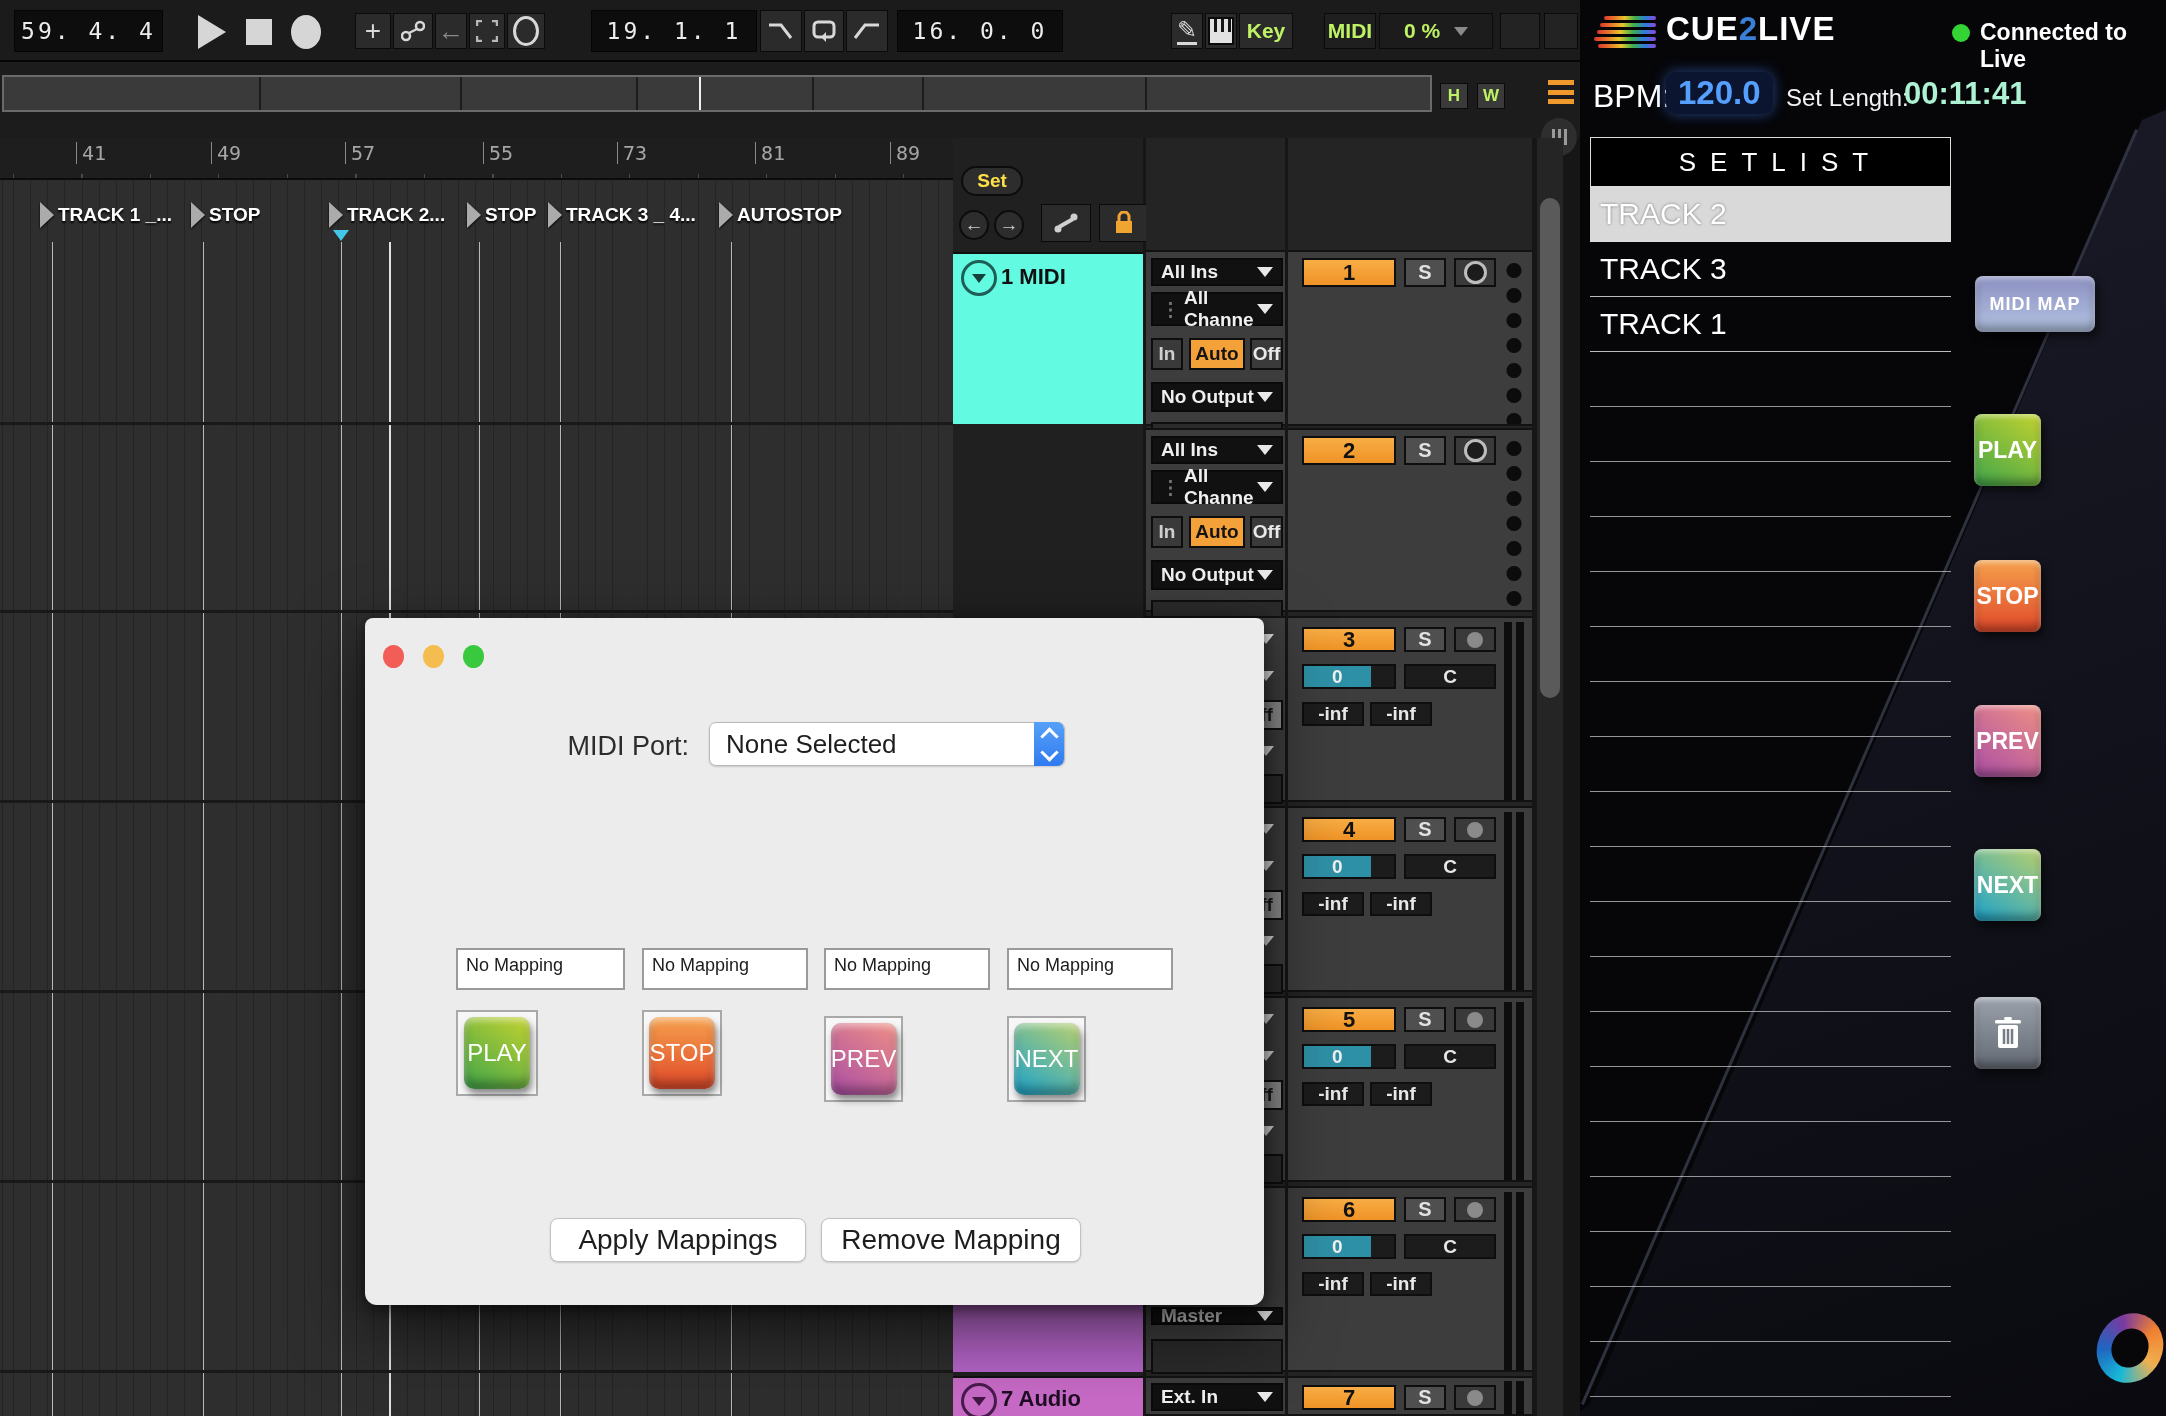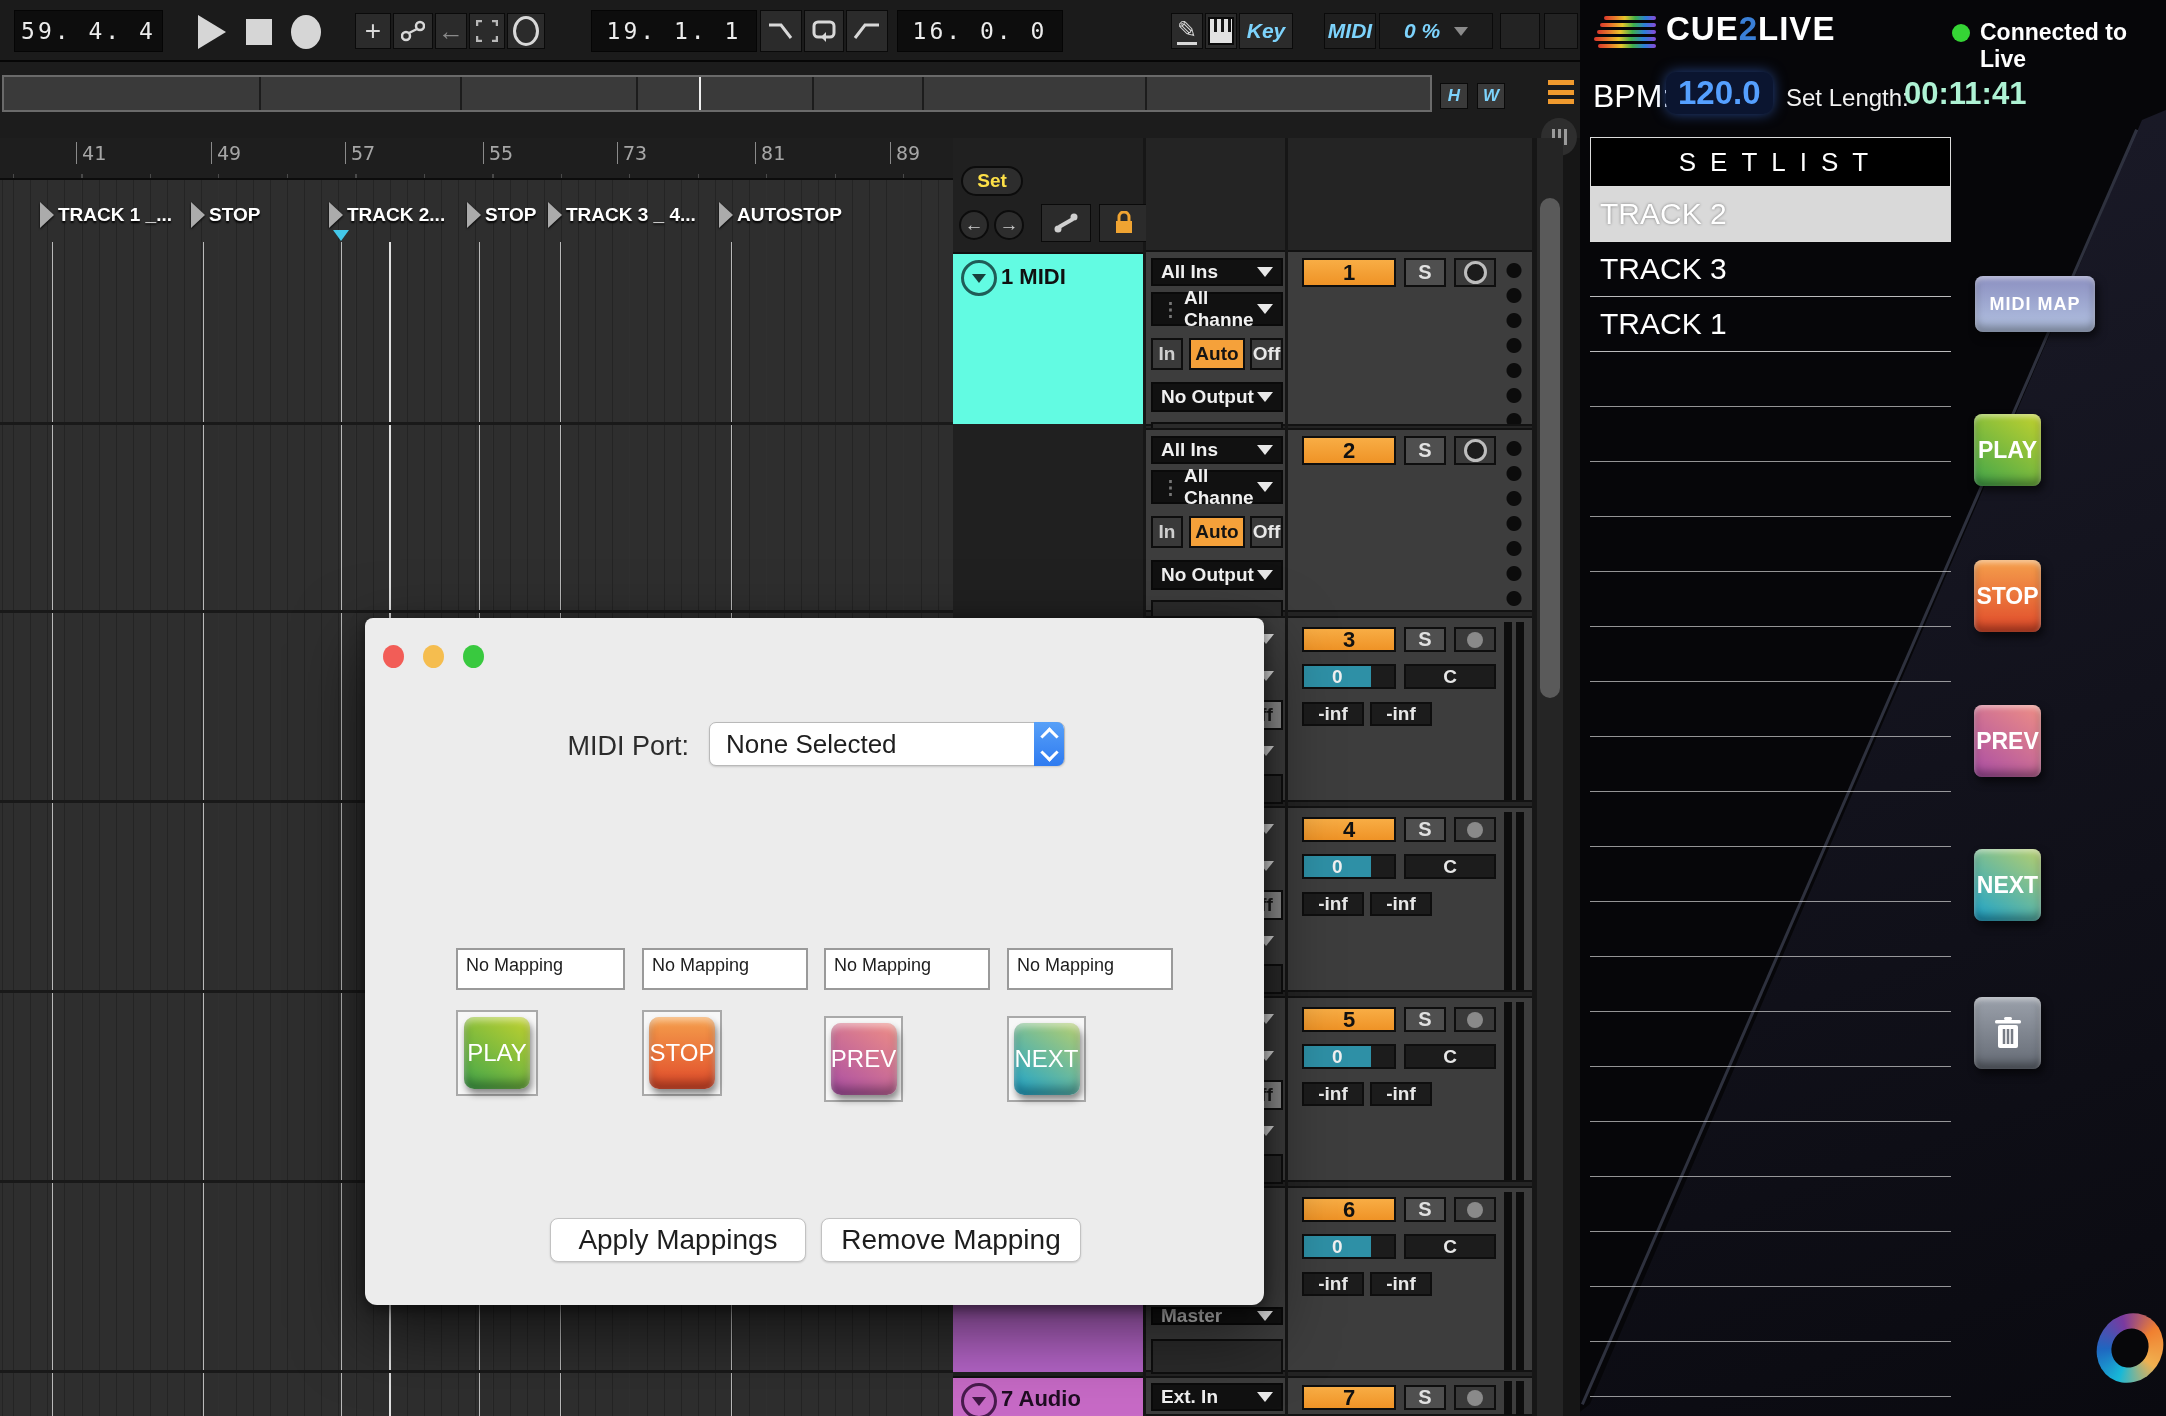--- a/index.html
+++ b/index.html
@@ -4,21 +4,21 @@
 <style>
   html,body{margin:0;padding:0;background:#000;}
   #stage{position:relative;width:2166px;height:1416px;overflow:hidden;background:#161616;
          font-family:"Liberation Sans",sans-serif;}
   .a{position:absolute;box-sizing:border-box;}
   
   .topbar{left:0;top:0;width:1580px;height:62px;background:#1b1b1b;border-bottom:2px solid #060606;}
   .numbox{background:#0d0d0d;border:1px solid #050505;color:#ececec;font-family:"DejaVu Sans Mono",monospace;
           font-size:23px;letter-spacing:3px;display:flex;align-items:center;justify-content:center;}
   .tbtn{background:#2b2b2b;border:1px solid #0a0a0a;color:#d8d8d8;display:flex;align-items:center;justify-content:center;}
-  .tlabel{font-size:21px;font-weight:bold;color:#7dd3fc;font-style:italic;}
+  .tlabel{font-size:21px;font-weight:bold;color:#bef264;}
   
   .ovbar{left:2px;top:75px;width:1430px;height:37px;background:#3a3a3a;border:2px solid #6a6a6a;}
   .ovseg{top:0;width:2px;height:33px;background:#1c1c1c;}
   
   .ruler{left:0;top:138px;width:953px;height:42px;background:#1e1e1e;border-bottom:2px solid #0c0c0c;
          background-image:repeating-linear-gradient(90deg,#4a4a4a 0 1px,transparent 1px 68.5px);
          background-position:13px 36px;background-size:100% 6px;background-repeat:repeat-x;}
   .rlab{top:4px;color:#a6a6a6;font-size:20px;font-family:"DejaVu Sans Mono",monospace;border-left:1px solid #8a8a8a;padding-left:5px;line-height:22px;}
   .grid{left:0;top:180px;width:953px;height:1236px;background-color:#2e2e2e;
         background-image:repeating-linear-gradient(90deg,rgba(0,0,0,.22) 0 1px,transparent 1px 17.125px),

